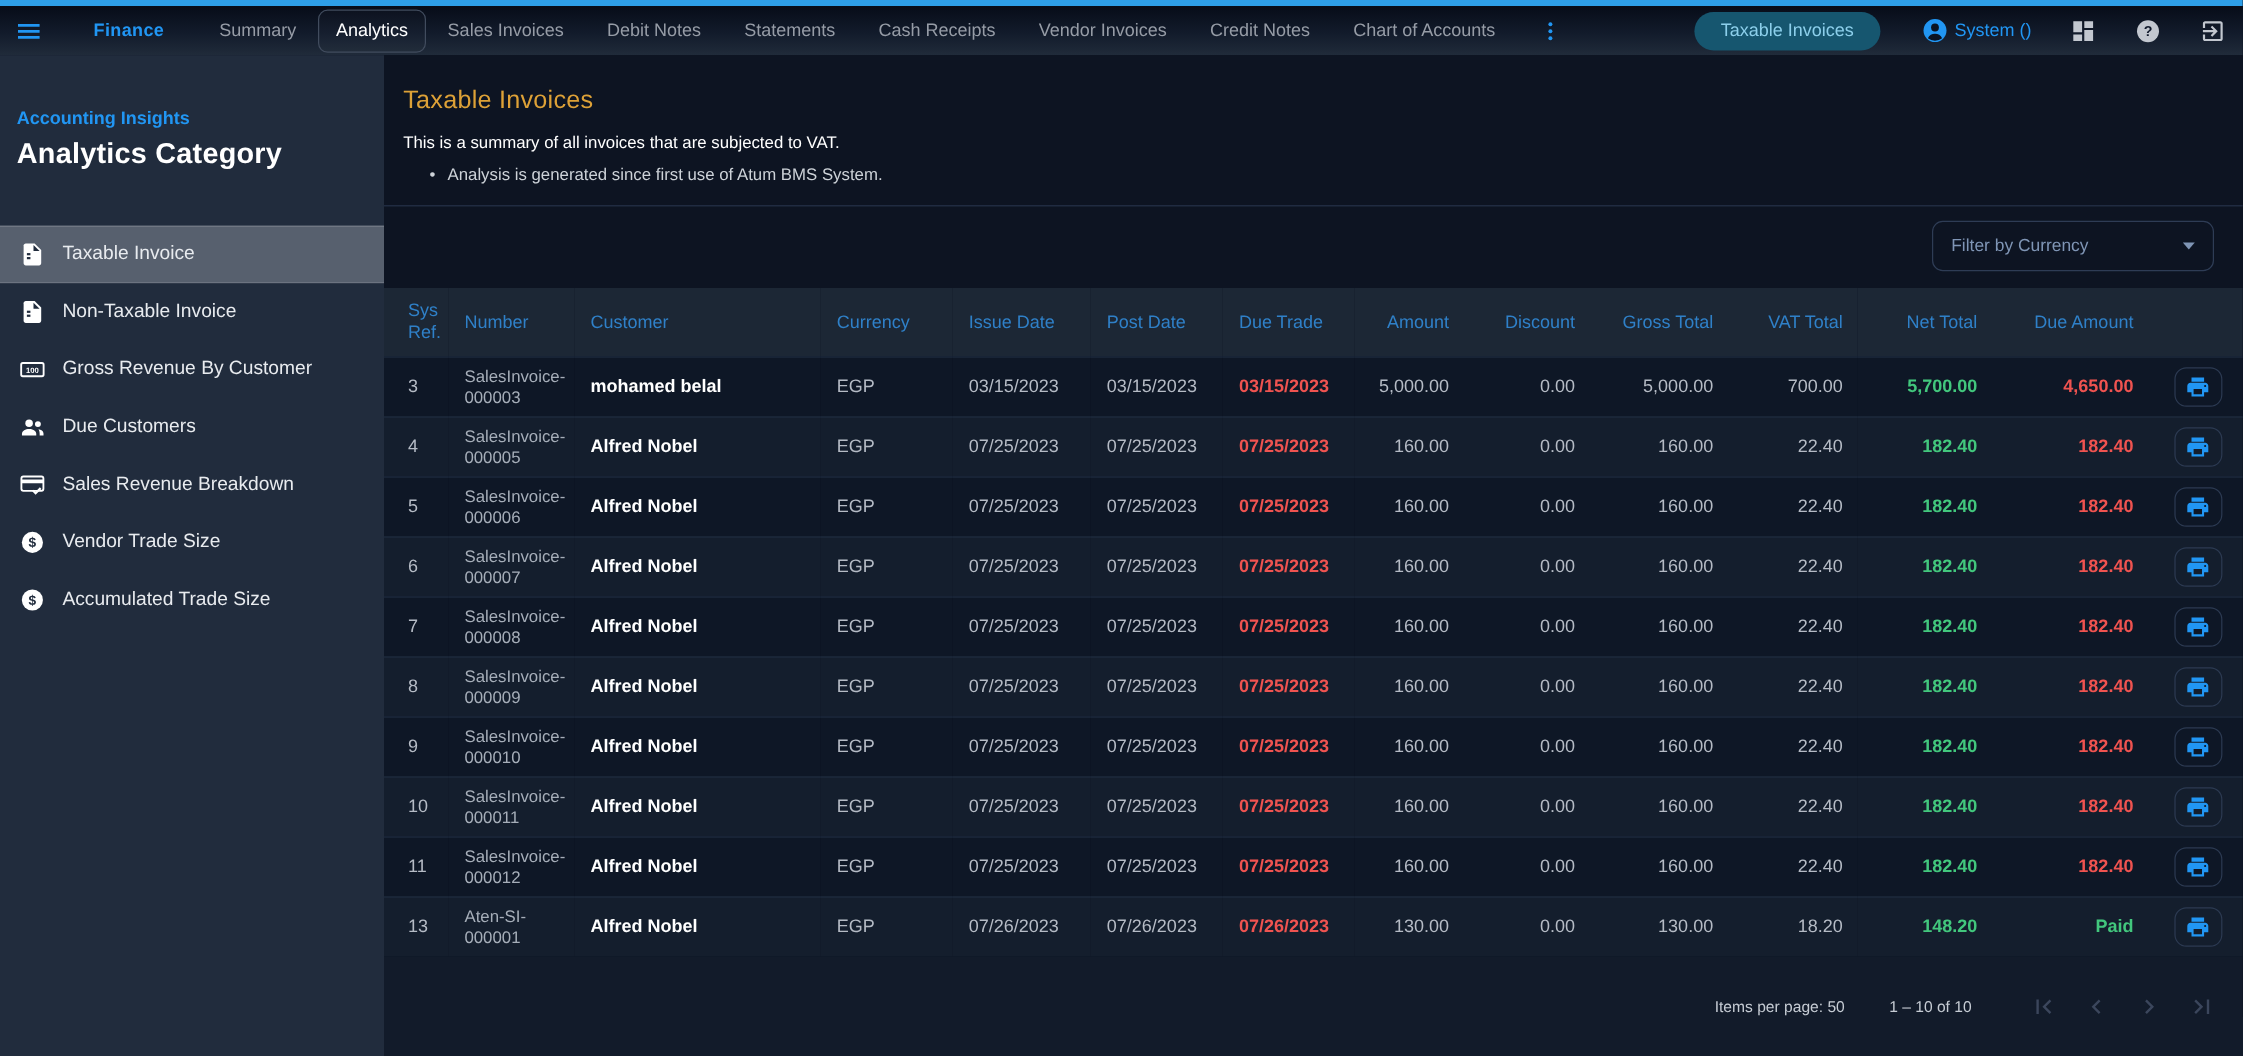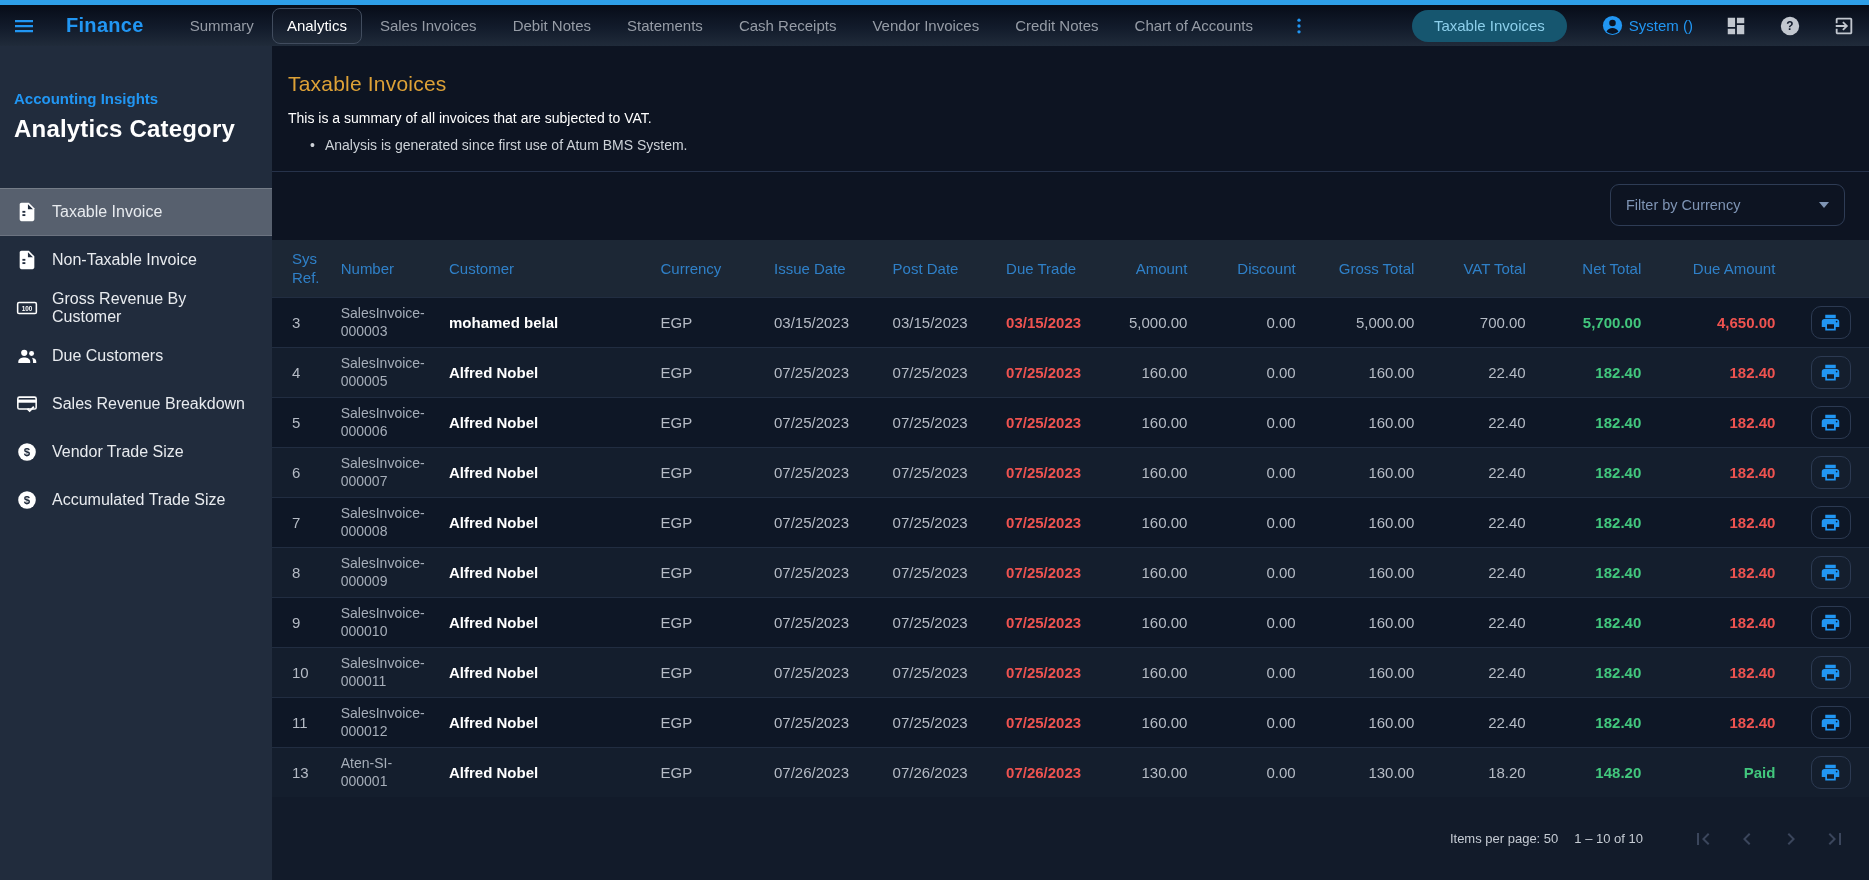--- a/index.html
+++ b/index.html
@@ -7,34 +7,34 @@
   body { font-family:"Liberation Sans", sans-serif; background:#0d1422; color:#b5bbc5; }
 
   
   .topbar{
     height:46px; display:flex; align-items:center;
     padding:0 14px 0 12px;
     border-top:5px solid #2e9fe8;
     background:linear-gradient(180deg,#070c18 0%,#121b2b 55%,#202b3a 100%);
   }
   .hamburger{ display:flex; align-items:center; cursor:pointer; }
-  .brand{ color:var(--accent,#2196f3); font-size:20px; font-weight:bold; margin-left:30px; letter-spacing:.3px; cursor:pointer;}
+  .brand{ color:var(--accent,#2196f3); font-size:15px; font-weight:bold; margin-left:42px; letter-spacing:.3px; cursor:pointer;}
   .tabs{ display:flex; align-items:center; margin-left:28px; }
   .tab{ color:#969ca6; font-size:15px; padding:0 18px; line-height:34px; cursor:pointer; white-space:nowrap;}
   .tab.active{ color:#fff; border:1px solid #414c5e; border-radius:8px; padding:0 14px; background:rgba(255,255,255,.02);}
   .kebab{ margin-left:18px; display:flex; align-items:center; cursor:pointer;}
   .pill{ margin-left:auto; background:var(--pill_bg,#16566f); color:var(--pill_text,#8ccfeb);
     font-size:15px; height:32px; padding:0 22px; border-radius:16px; display:flex; align-items:center; cursor:pointer; white-space:nowrap;}
   .user{ display:flex; align-items:center; gap:5px; margin-left:34px; cursor:pointer;justify-content:space-between;}
   .user span.ulabel{ color:var(--accent,#2196f3); font-size:15px; }
   .tbicon{ margin-left:32px; display:flex; align-items:center; cursor:pointer; }
 
   
   .app{ display:flex; height:834px; }
-  .sidebar{ width:272px; background:#212c3d; padding-top:44px; flex:none; }
+  .sidebar{ width:320px; background:#212c3d; padding-top:44px; flex:none; }
   .sec{ color:var(--accent,#2196f3); font-weight:bold; font-size:15px; padding:0 14px; }
   .stitle{ color:#fff; font-weight:bold; font-size:24px; padding:8px 14px 0; letter-spacing:.2px;}
   .side-list{ margin-top:45px; }
   .side-item{ height:48px; display:flex; align-items:center; gap:14px; padding:0 16px;
     color:#e8ebef; font-size:16px; cursor:pointer; }
   .side-item .sicon{ width:22px; height:22px; display:flex; align-items:center; }
   .side-item.selected{ background:#57606e; border-top:1px solid rgba(255,255,255,.18); border-bottom:1px solid rgba(255,255,255,.12);}
 
   .main{ flex:1; background:#0d1422; display:flex; flex-direction:column; }
   .head{ padding:26px 16px 0; }
@@ -66,21 +66,21 @@
   td.c-due_date{ color:var(--negative,#ef5350); font-weight:bold; }
   td.c-net_total{ color:var(--positive,#42c77d); font-weight:bold; }
   td.neg{ color:var(--negative,#ef5350); font-weight:bold; }
   td.pos{ color:var(--positive,#42c77d); font-weight:bold; }
   .printb{ width:40px; height:33px; border:1px solid #2c3a52; border-radius:10px; background:transparent;
     display:flex; align-items:center; justify-content:center; cursor:pointer; margin:0 auto; }
 
   
   .pagin{ flex:1; background:#121b2a; display:flex; align-items:center; justify-content:flex-end;
     color:#c6ccd4; font-size:13px; padding-right:12px; }
-  .pagin .pp{ margin-right:16px; }
+  .pagin .pp{ margin-right:37px; }
   .pagin .range{ margin-right:38px; }
   .navbtns{ display:flex; }
   .navbtn{ width:44px; height:40px; display:flex; align-items:center; justify-content:center;
     background:transparent; border:none; cursor:default; }
 </style>
 </head>
 <body>
 
 <div class="topbar">
   <div class="hamburger">

